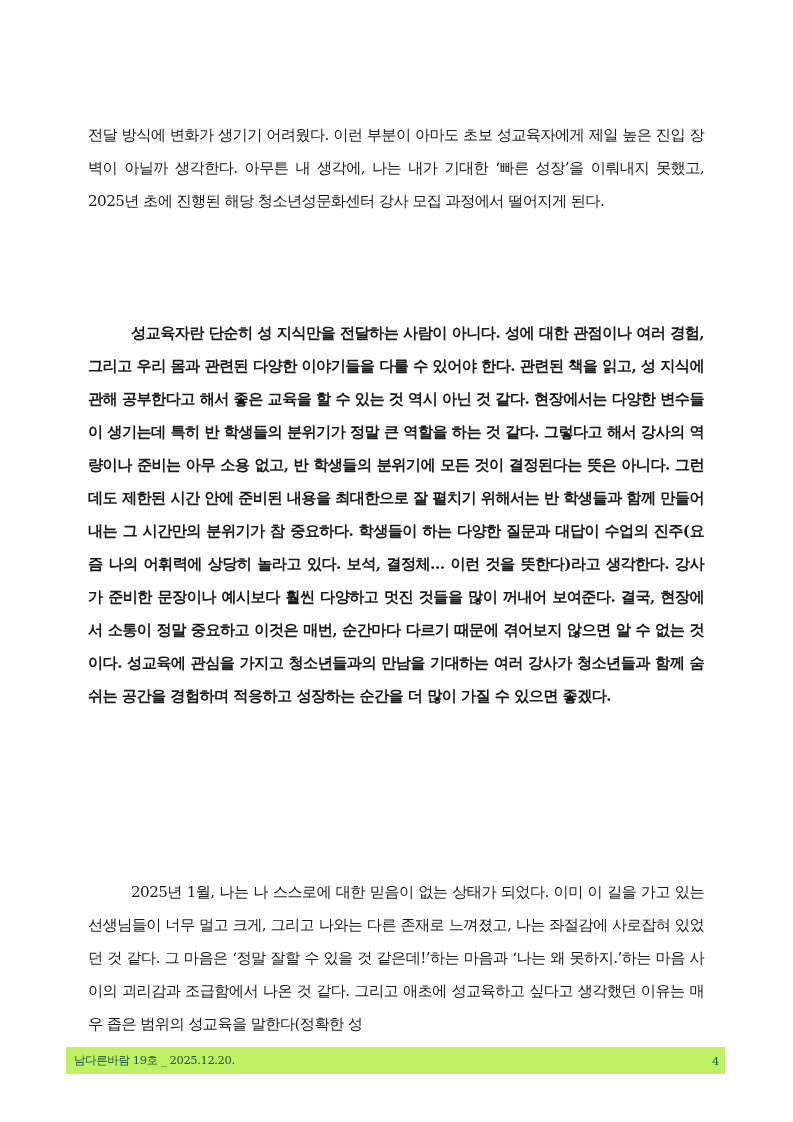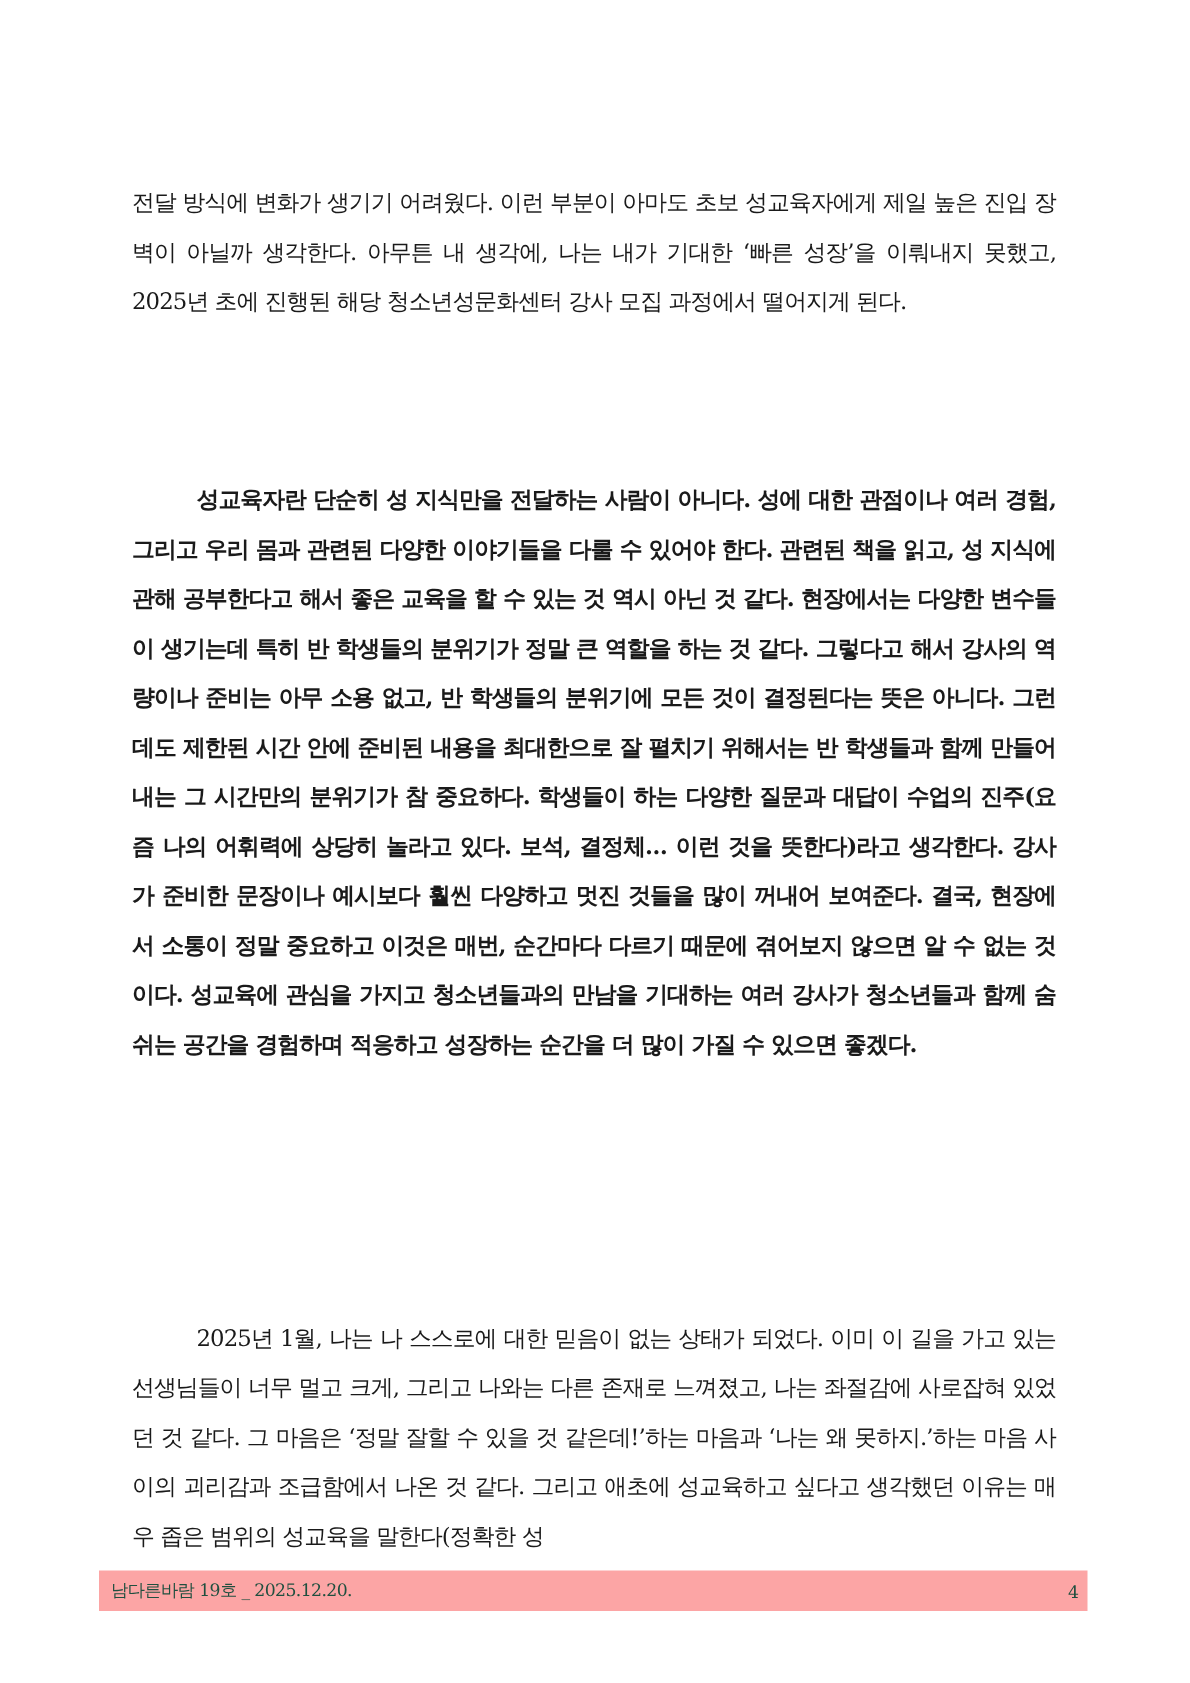--- a/index.html
+++ b/index.html
@@ -12,21 +12,21 @@
     text-align: justify; text-align-last: left;
     letter-spacing: -0.6px; word-spacing: 0px;
   }
   .body-text p { margin: 0; }
   .indent { text-indent: 43px; }
   #para1 { top: 107px; }
   #para2 { top: 305px; font-weight: bold; }
   #para3 { top: 816px; margin-top: 48px; }
   .footer {
     position: absolute; left: 66px; top: 1035px; width: 659px; height: 27px;
-    background: #fca5a5;
+    background: #bef264;
     font-family: "DejaVu Serif", "Liberation Serif", serif;
     font-size: 11.5px; color: #1f4f3f;
     display: flex; align-items: center; justify-content: space-between;
     box-sizing: border-box; padding: 0 6px 0 8px; letter-spacing: -0.4px;
   }
 </style>
 </head>
 <body>
 
 <div class="page">

